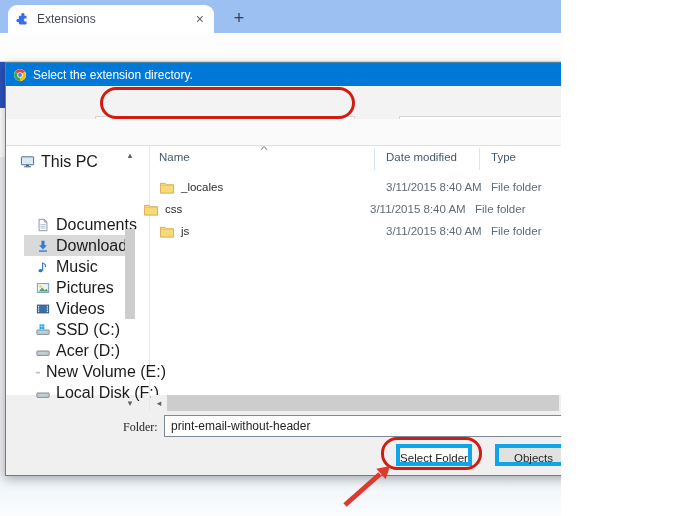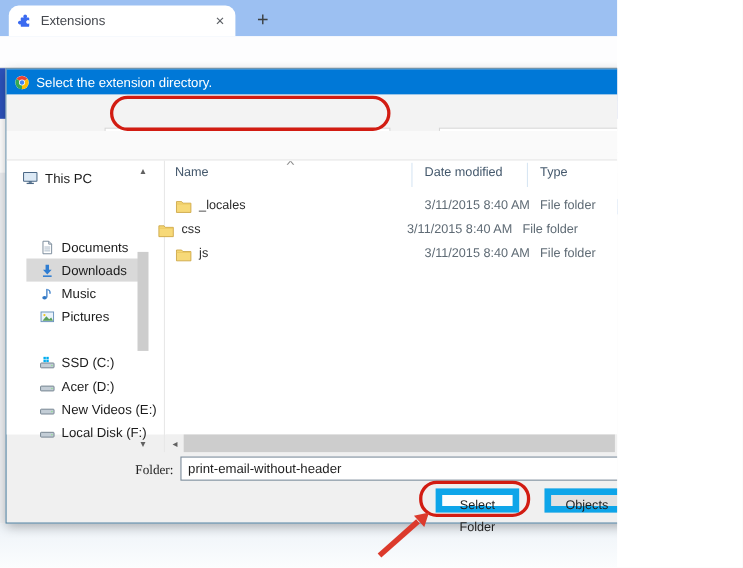--- a/index.html
+++ b/index.html
@@ -49,21 +49,21 @@
              font-size:11px;color:#1f1f1f;background:transparent;min-width:0;}
   .searchbox input::placeholder{color:#9aa0a6;}
   .cmdbar{left:0;top:56px;width:589px;height:27px;background:#fafafa;border-bottom:1px solid #e2e2e2;box-sizing:border-box;}
   .cmd-label{top:62px;font-size:12px;color:#201f1e;}
   .caret{font-size:8px;color:#5a5a5a;}
   .mainpane{left:0;top:83px;width:589px;height:249px;background:#fff;}
   .pane-sep{left:143px;top:83px;width:1px;height:265px;background:#e8e8e8;}
 
   
   .sb-item{left:6px;width:130px;height:21px;display:flex;align-items:center;}
-  .sb-item .lbl{margin-left:6px;font-size:12px;color:#1b1b1b;white-space:nowrap;}
+  .sb-item .lbl{margin-left:6px;font-size:16px;color:#1b1b1b;white-space:nowrap;}
   .sb-item.child{padding-left:24px;}
   .sb-item.root{padding-left:8px;}
   .sb-sel{left:18px;width:102px;height:21px;background:#d9d9d9;}
   .scroll-arrow{color:#616161;font-size:9px;line-height:12px;text-align:center;}
   .sb-thumb{left:119px;width:10px;background:#cdcdcd;}
 
   
   .col-h{top:88px;font-size:11.5px;color:#44586c;white-space:nowrap;}
   .col-sep{top:85px;width:1px;height:22px;background:#d8e6f3;}
   .sortcaret{top:82px;font-size:9px;color:#8a8a8a;transform:scaleX(1.7);}
@@ -71,21 +71,21 @@
   .frow-meta{font-size:11.5px;color:#5f6b75;white-space:nowrap;}
 
   
   .hs-track{left:145px;top:332px;width:441px;height:16px;background:#f0f0f0;}
   .hs-thumb{left:161px;top:332px;width:392px;height:16px;background:#cdcdcd;}
 
   
   .folder-label{top:357px;font-size:12px;color:#1f1f1f;font-family:Liberation Serif, serif;}
   .folder-input{left:158px;top:352px;width:406px;height:22px;border:1px solid #7a8a99;background:#fff;
                 box-sizing:border-box;font-family:"Liberation Sans",sans-serif;font-size:12px;color:#1f1f1f;padding:0 6px;}
-  .btn{height:22px;border:6px solid #0ea5e9;font-size:11.5px;color:#1f1f1f;text-align:center;line-height:20px;box-sizing:border-box;}
+  .btn{height:22px;border:4px solid #0ea5e9;font-size:11.5px;color:#1f1f1f;text-align:center;line-height:20px;box-sizing:border-box;}
   .btn-select{left:390px;top:381px;width:76px;background:#fdfdfd;}
   .btn-cancel{left:489px;top:381px;width:77px;background:#e1e1e1;}
 
   
   .ann-oval{border:3px solid #d21c12;border-radius:16px;background:transparent;z-index:40;}
   #ann-arrow{left:0;top:0;z-index:41;pointer-events:none;}
 </style>
 </head>
 <body>
 
@@ -321,37 +321,43 @@
           <use href="#sym-note"></use>
         </svg>
         <span class="lbl">Music</span>
       </div>
     <div class="abs sb-item child" style="top:214px">
         <svg class="ic" width="14" height="14">
           <use href="#sym-pic"></use>
         </svg>
         <span class="lbl">Pictures</span>
       </div>
+    <div class="abs sb-item child" style="top:235px">
+        <svg class="ic" width="14" height="14">
+          <use href="#sym-vid"></use>
+        </svg>
+        <span class="lbl">Videos</span>
+      </div>
     <div class="abs sb-item child" style="top:256px">
         <svg class="ic" width="14" height="14">
           <use href="#sym-drivewin"></use>
         </svg>
         <span class="lbl">SSD (C:)</span>
       </div>
     <div class="abs sb-item child" style="top:277px">
         <svg class="ic" width="14" height="14">
           <use href="#sym-drive"></use>
         </svg>
         <span class="lbl">Acer (D:)</span>
       </div>
     <div class="abs sb-item child" style="top:298px">
         <svg class="ic" width="14" height="14">
           <use href="#sym-drive"></use>
         </svg>
-        <span class="lbl">New Videos (E:)</span>
+        <span class="lbl">New Volume (E:)</span>
       </div>
     <div class="abs sb-item child" style="top:319px">
         <svg class="ic" width="14" height="14">
           <use href="#sym-drive"></use>
         </svg>
         <span class="lbl">Local Disk (F:)</span>
       </div>
 
     <div class="abs scroll-arrow" style="left:117px;top:86px;width:14px">▴</div>
     <div class="abs sb-thumb" style="top:166px;height:90px"></div>

